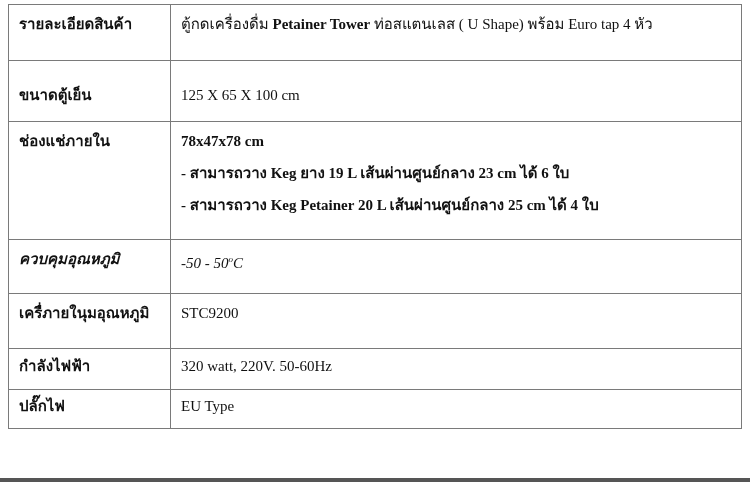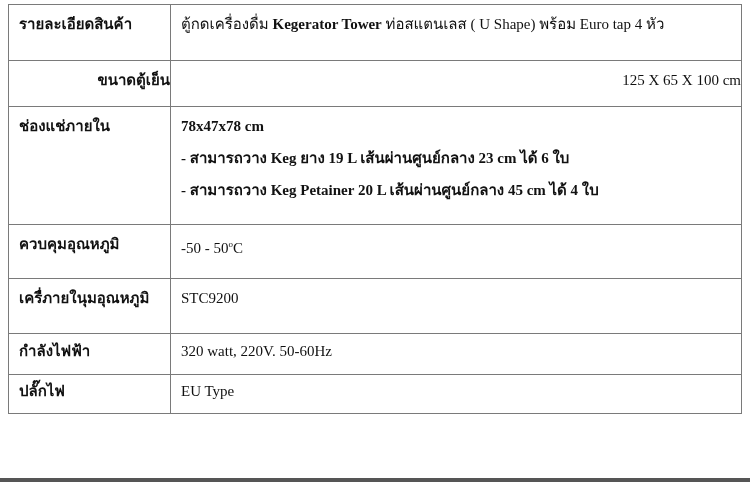--- a/index.html
+++ b/index.html
@@ -35,24 +35,24 @@
       font-weight: bold;
       font-size: 15.5px;
     }
     .value-cell .line {
       display: block;
       font-weight: bold;
     }
     .header-row td { height: 46px; padding-top: 9px; margin-left: 42px; }
     .header-value { font-size: 15px; }
     .header-value .bold { font-weight: bold; }
-    .row-size td { height: 36px; padding-top: 9px; text-align: right; }
+    .row-size td { height: 36px; padding-top: 24px; }
     .row-chamber td { height: 108px; padding-top: 9px; }
     .row-chamber .line { margin-bottom: 12px; }
-    .row-temp td { height: 44px; padding-top: 9px; }
+    .row-temp td { height: 44px; padding-top: 9px; font-style: italic; }
     .row-ctrl td { height: 45px; padding-top: 9px; }
     .row-comp td { height: 41px; padding-top: 12px; }
     .row-refr td { height: 31px; padding-top: 6px; }
     .row-power td { height: 33px; padding-top: 7px; margin-left: 32px; }
     .row-plug td { height: 32px; padding-top: 6px; }
     .bottom-band {
       position: absolute;
       left: 0;
       bottom: 0;
       width: 750px;
@@ -65,32 +65,32 @@
 <body>
 
 <table class="spec-table">
   <colgroup>
     <col class="label-col">
     <col>
   </colgroup>
   <tbody>
     <tr class="header-row">
       <td class="label-cell">รายละเอียดสินค้า</td>
-      <td class="value-cell header-value"><span>ตู้กดเครื่องดื่ม </span><span class="bold">Kegerator Tower</span><span> ท่อสแตนเลส ( U Shape) พร้อม Euro tap 4 หัว</span></td>
+      <td class="value-cell header-value"><span>ตู้กดเครื่องดื่ม </span><span class="bold">Petainer Tower</span><span> ท่อสแตนเลส ( U Shape) พร้อม Euro tap 4 หัว</span></td>
     </tr>
     <tr class="row-size">
       <td class="label-cell">ขนาดตู้เย็น</td>
       <td class="value-cell">125 X  65 X 100 cm</td>
     </tr>
     <tr class="row-chamber">
       <td class="label-cell">ช่องแช่ภายใน</td>
       <td class="value-cell">
         <span class="line">78x47x78 cm</span>
         <span class="line">- สามารถวาง Keg ยาง 19 L เส้นผ่านศูนย์กลาง 23 cm ได้ 6 ใบ</span>
-        <span class="line">- สามารถวาง Keg Petainer 20 L เส้นผ่านศูนย์กลาง 45 cm ได้ 4 ใบ</span>
+        <span class="line">- สามารถวาง Keg Petainer 20 L เส้นผ่านศูนย์กลาง 25 cm ได้ 4 ใบ</span>
       </td>
     </tr>
     <tr class="row-temp">
       <td class="label-cell">ควบคุมอุณหภูมิ</td>
       <td class="value-cell"><span>-50 - 50</span><sup>o</sup><span>C</span></td>
     </tr>
     <tr class="row-ctrl">
       <td class="label-cell">เครื่ภายในุมอุณหภูมิ</td>
       <td class="value-cell">STC9200</td>
     </tr>

